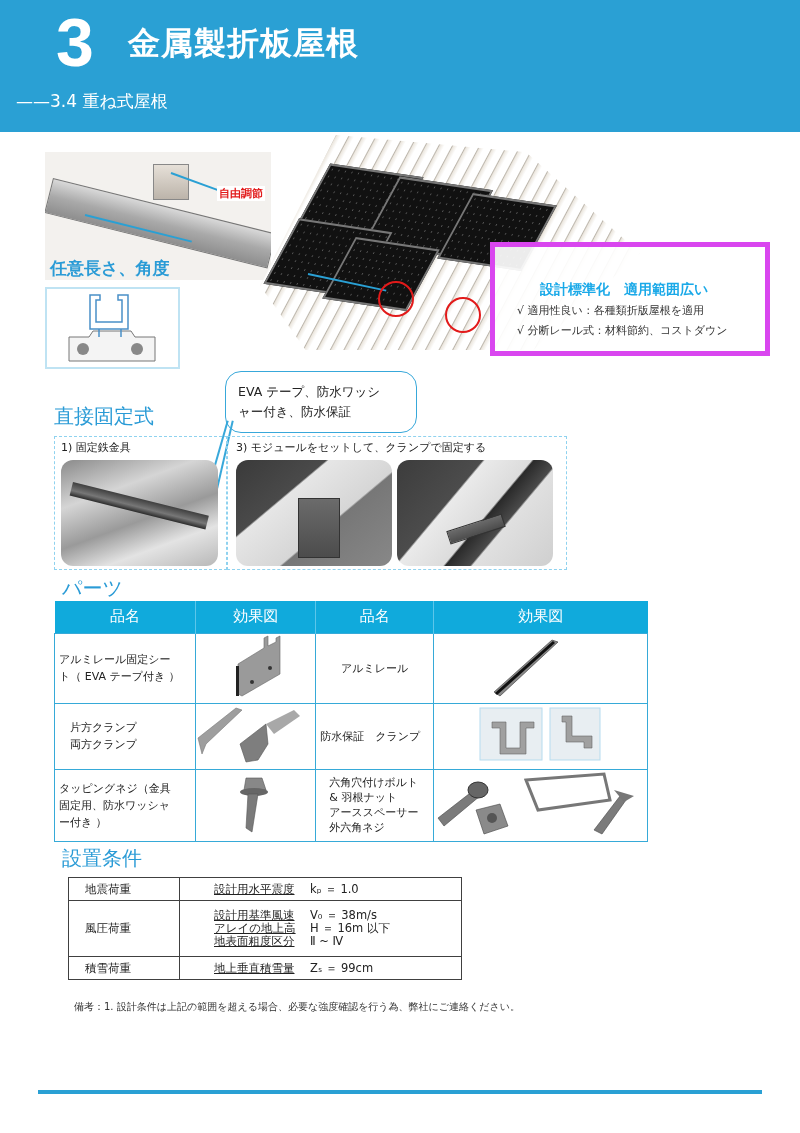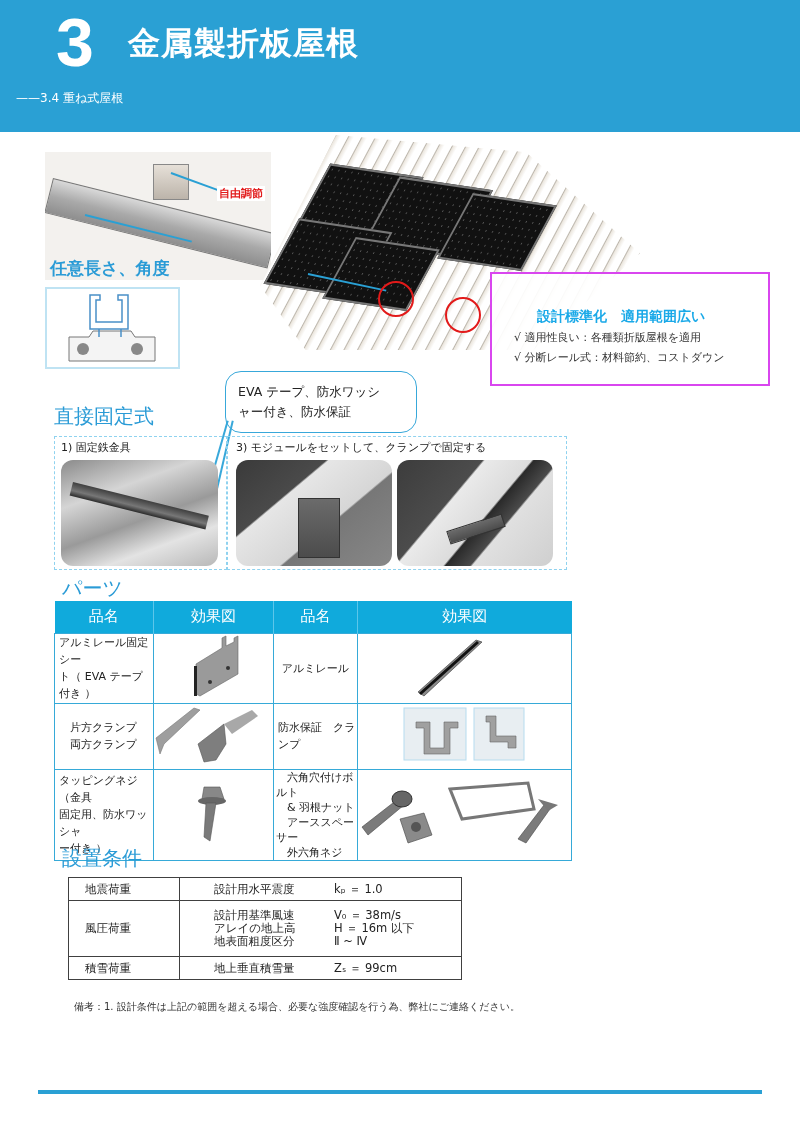--- a/index.html
+++ b/index.html
@@ -2,71 +2,71 @@
 <html><head>
 <meta charset="utf-8">
 <style>
   * { box-sizing: border-box; margin: 0; padding: 0; }
   html, body { width: 800px; height: 1133px; background: #ffffff; overflow: hidden; }
   body { position: relative; font-family: "DejaVu Sans", "Liberation Sans", sans-serif; color: #333; }
 
   .header { position: absolute; left: 0; top: 0; width: 800px; height: 132px; background: #2aa0d4; }
   .header .num { position: absolute; left: 56px; top: 2px; font-size: 68px; font-weight: bold; color: #fff; line-height: 80px; font-family: "Liberation Sans", sans-serif; }
   .header .title { position: absolute; left: 128px; top: 22px; font-size: 32px; font-weight: bold; color: #fff; letter-spacing: 1px; }
-  .header .sub { position: absolute; left: 16px; top: 90px; font-size: 12px; color: #fff; }
+  .header .sub { position: absolute; left: 16px; top: 90px; font-size: 17px; color: #fff; }
 
   
   .hero-rail { position: absolute; left: 45px; top: 152px; width: 226px; height: 128px; background: #f3f1ee; overflow: hidden; }
   .rail-body { position: absolute; left: 8px; top: 26px; width: 230px; height: 36px; background: linear-gradient(#d9d9d9,#a9a9a9 50%,#8e8e8e); transform: rotate(14deg); transform-origin: left top; border: 1px solid #777; }
   .rail-clamp { position: absolute; left: 108px; top: 12px; width: 36px; height: 36px; background: linear-gradient(#e6e0d8,#bcb4aa); border: 1px solid #888; }
   .arrow-blue { position: absolute; height: 2px; background: #2aa0d4; }
   .free-adjust { position: absolute; left: 175px; top: 36px; font-size: 11px; font-weight: bold; color: #e21a1a; background: #fff; padding: 0 2px; }
   .any-length { position: absolute; left: 50px; top: 257px; font-size: 17px; font-weight: bold; color: #2a9bd6; }
 
   .profile-box { position: absolute; left: 45px; top: 287px; width: 135px; height: 82px; border: 2px solid #bfe3f3; background: #fff; }
 
   .roof { position: absolute; left: 260px; top: 135px; width: 380px; height: 215px; overflow: hidden; }
   .roof-bg { position: absolute; left: 0; top: 0; width: 100%; height: 100%;
      background: repeating-linear-gradient(118deg, #fff 0px, #fff 6px, #bdb7ad 7px, #ece7df 8px, #fff 12px); clip-path: polygon(12% 100%, 0% 70%, 20% 0%, 70% 8%, 100% 55%, 72% 100%); }
   .panel { position: absolute; background: #111; border: 2px solid #777;
      background-image: radial-gradient(circle, #555 0.6px, transparent 1px); background-size: 7px 7px; }
   .red-circle { position: absolute; width: 36px; height: 36px; border: 2px solid #e21a1a; border-radius: 50%; }
 
-  .feature-box { position: absolute; left: 490px; top: 242px; width: 280px; height: 114px; border: 2px solid #d946ef; background: rgba(255,255,255,0.92); margin-top: 30px; }
+  .feature-box { position: absolute; left: 490px; top: 242px; width: 280px; height: 114px; border: 5px solid #d946ef; background: rgba(255,255,255,0.92); }
   .feature-box .fhead { position: absolute; left: 45px; top: 34px; font-size: 14px; font-weight: bold; color: #1aa9e8; white-space: pre; }
   .feature-box .fline { position: absolute; left: 22px; font-size: 11px; color: #333; }
 
   
   .callout { position: absolute; left: 225px; top: 371px; width: 192px; height: 62px; border: 1.5px solid #38a8da; border-radius: 16px; background: #fff; padding: 10px 8px 0 12px; font-size: 12.5px; line-height: 20px; color: #222; }
   .callout-line { position: absolute; height: 1.5px; background: #38a8da; transform-origin: left center; }
 
   .sec-title { position: absolute; font-size: 20px; color: #2a9bd6; }
 
   .dotted { position: absolute; border: 1px dashed #8fd2ef; }
   .step-label { position: absolute; font-size: 11px; color: #222; }
   .photo { position: absolute; border-radius: 12px; overflow: hidden; }
   .ph1 { background: linear-gradient(160deg,#8a8a8a 0%,#d5d5d5 30%,#9a9a9a 55%,#e3e3e3 75%,#b8b8b8 100%); }
   .ph-rail { position: absolute; height: 14px; background: linear-gradient(#3f3f3f,#777 60%,#2b2b2b); transform-origin: left top; }
   .ph2 { background: linear-gradient(140deg,#3a3a3a 0%,#4a4a4a 32%,#e6e6e6 33%,#d6d6d6 60%,#777 61%,#888 100%); }
   .ph3 { background: linear-gradient(130deg,#3c3c3c 0%,#4c4c4c 35%,#eaeaea 36%,#dcdcdc 55%,#2a2a2a 56%,#4a4a4a 66%,#e0e0e0 67%,#cfcfcf 100%); }
   .ph-block { position: absolute; background: linear-gradient(#6b6b6b,#4c4c4c); border: 1px solid #333; }
 
   
-  table.parts { position: absolute; left: 54px; top: 601px; width: 518px; border-collapse: collapse; }
+  table.parts { position: absolute; left: 54px; top: 601px; width: 594px; border-collapse: collapse; }
   table.parts th { background: #10aadc; color: #fff; font-weight: normal; font-size: 15px; height: 32px; border-right: 1px solid #5cc6ea; }
   table.parts td { border: 1px solid #36aad8; font-size: 11px; color: #222; vertical-align: middle; }
   table.parts td.name { padding-left: 4px; line-height: 17px; }
 
   
   table.cond { position: absolute; left: 68px; top: 877px; width: 394px; border-collapse: collapse; }
   table.cond td { border: 1px solid #404040; font-size: 11.5px; color: #222; }
   table.cond td.k { width: 111px; padding-left: 16px; }
   table.cond td.v { padding-left: 34px; line-height: 13px; }
   .v-row { display: flex; }
-  .v-row .lbl { width: 120px; }
+  .v-row .lbl { width: 96px; text-decoration: underline; }
 
   .note { position: absolute; left: 74px; top: 1000px; font-size: 10px; color: #333; }
   .footer-line { position: absolute; left: 38px; top: 1090px; width: 724px; height: 4px; background: #2aa0d4; }
 </style>
 </head>
 <body>
 
 <div class="header">
   <div class="num">3</div>
   <div class="title">金属製折板屋根</div>

